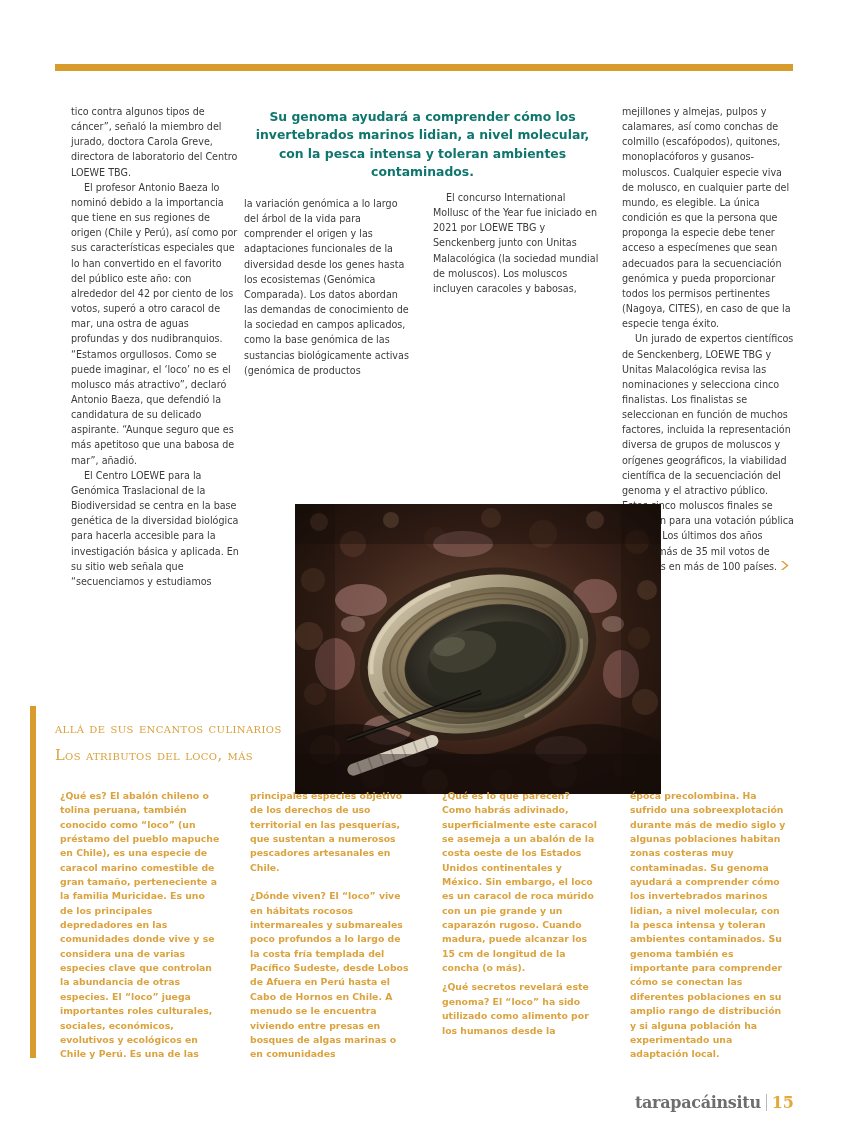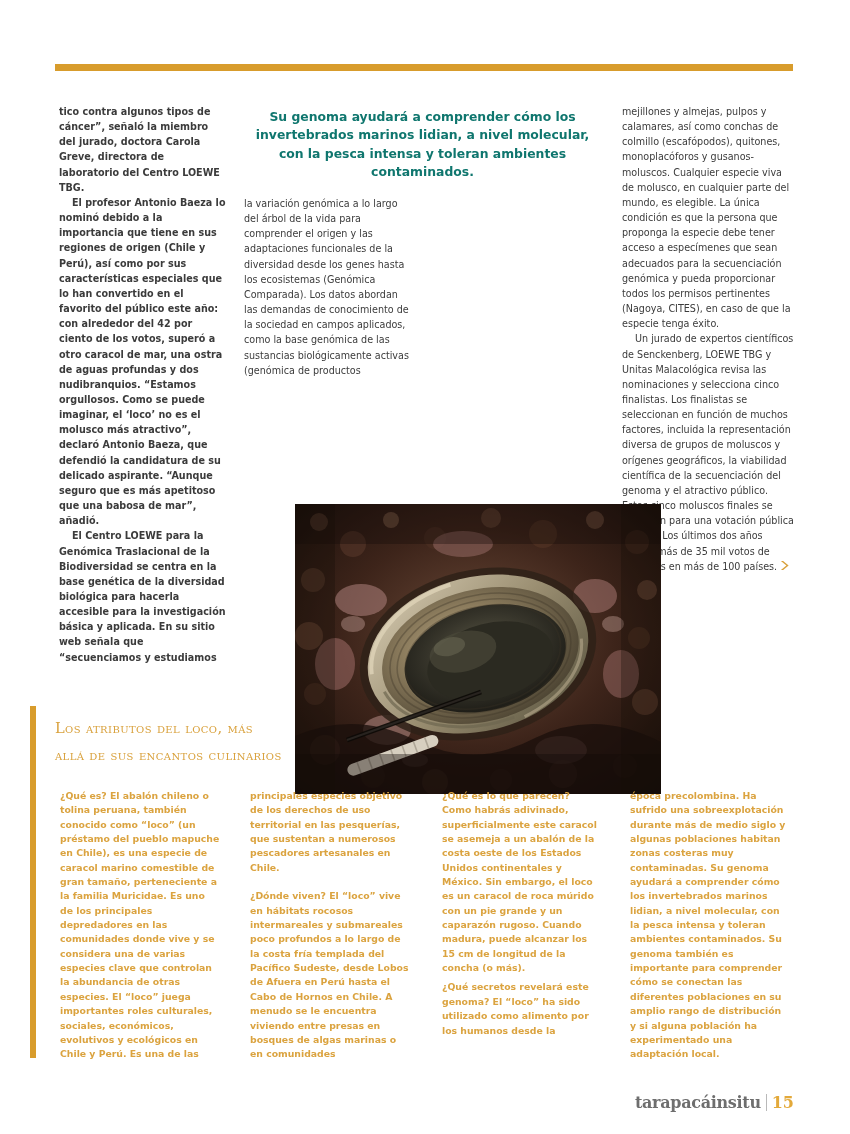--- a/index.html
+++ b/index.html
@@ -49,21 +49,21 @@
     color: #3b3b3b;
     text-align: left;
   }
   .col p {
     margin: 0;
   }
   .col p.indent {
     text-indent: 13px;
   }
 
-  .col-1 { left: 4px;   width: 168px; font-weight: bold; }
+  .col-1 { left: 16px;   width: 168px; }
   .col-2 { left: 189px; width: 168px; top: 92px; }
   .col-3 { left: 378px; width: 168px; top: 86px; }
   .col-4 { left: 567px; width: 172px; }
 
   
   .pullquote {
     position: absolute;
     left: 189px;
     top: 4px;
     width: 357px;
@@ -194,20 +194,21 @@
       <p>tico contra algunos tipos de cáncer”, señaló la miembro del jurado, doctora Carola Greve, directora de laboratorio del Centro LOEWE TBG.</p>
       <p class="indent">El profesor Antonio Baeza lo nominó debido a la importancia que tiene en sus regiones de origen (Chile y Perú), así como por sus características especiales que lo han convertido en el favorito del público este año: con alrededor del 42 por ciento de los votos, superó a otro caracol de mar, una ostra de aguas profundas y dos nudibranquios. “Estamos orgullosos. Como se puede imaginar, el ‘loco’ no es el molusco más atractivo”, declaró Antonio Baeza, que defendió la candidatura de su delicado aspirante. “Aunque seguro que es más apetitoso que una babosa de mar”, añadió.</p>
       <p class="indent">El Centro LOEWE para la Genómica Traslacional de la Biodiversidad se centra en la base genética de la diversidad biológica para hacerla accesible para la investigación básica y aplicada. En su sitio web señala que “secuenciamos y estudiamos</p>
     </div>
 
     <div class="col col-2">
       <p>la variación genómica a lo largo del árbol de la vida para comprender el origen y las adaptaciones funcionales de la diversidad desde los genes hasta los ecosistemas (Genómica Comparada). Los datos abordan las demandas de conocimiento de la sociedad en campos aplicados, como la base genómica de las sustancias biológicamente activas (genómica de productos</p>
     </div>
 
     <div class="col col-3">
+      <p class="indent">El concurso International Mollusc of the Year fue iniciado en 2021 por LOEWE TBG y Senckenberg junto con Unitas Malacológica (la sociedad mundial de moluscos). Los moluscos incluyen caracoles y babosas,</p>
     </div>
 
     <div class="col col-4">
       <p>mejillones y almejas, pulpos y calamares, así como conchas de colmillo (escafópodos), quitones, monoplacóforos y gusanos-moluscos. Cualquier especie viva de molusco, en cualquier parte del mundo, es elegible. La única condición es que la persona que proponga la especie debe tener acceso a especímenes que sean adecuados para la secuenciación genómica y pueda proporcionar todos los permisos pertinentes (Nagoya, CITES), en caso de que la especie tenga éxito.</p>
       <p class="indent"><span>Un jurado de expertos científicos de Senckenberg, LOEWE TBG y Unitas Malacológica revisa las nominaciones y selecciona cinco finalistas. Los finalistas se seleccionan en función de muchos factores, incluida la representación diversa de grupos de moluscos y orígenes geográficos, la viabilidad científica de la secuenciación del genoma y el atractivo público. Estos cinco moluscos finales se anuncian para una votación pública abierta. Los últimos dos años recibió más de 35 mil votos de personas en más de 100 países.</span><span class="endmark"><svg viewBox="0 0 12 12" width="11" height="11">
               <path d="M1 1 L7 6 L1 11 L3.4 11 L9.4 6 L3.4 1 Z" fill="#d9a13c"></path>
             </svg></span></p>
     </div>
 
     <div class="photo">
@@ -323,22 +324,22 @@
         <rect width="40" height="290" fill="#150c08" opacity="0.3"></rect>
         <rect x="326" width="40" height="290" fill="#150c08" opacity="0.3"></rect>
       </svg>
     </div>
   </div>
 
   <div class="lower">
     <div class="lower-bar"></div>
 
     <div class="lower-head">
+      <div>allá de sus encantos culinarios</div>
       <div>Los atributos del loco, más</div>
-      <div>allá de sus encantos culinarios</div>
     </div>
 
     <div class="lower-cols">
       <div class="lcol lcol-1">
         <p>¿Qué es? El abalón chileno o tolina peruana, también conocido como “loco” (un préstamo del pueblo mapuche en Chile), es una especie de caracol marino comestible de gran tamaño, perteneciente a la familia Muricidae. Es uno de los principales depredadores en las comunidades donde vive y se considera una de varias especies clave que controlan la abundancia de otras especies. El “loco” juega importantes roles culturales, sociales, económicos, evolutivos y ecológicos en Chile y Perú. Es una de las</p>
       </div>
       <div class="lcol lcol-2">
         <p>principales especies objetivo de los derechos de uso territorial en las pesquerías, que sustentan a numerosos pescadores artesanales en Chile.</p>
         <p class="gap">¿Dónde viven? El “loco” vive en hábitats rocosos intermareales y submareales poco profundos a lo largo de la costa fría templada del Pacífico Sudeste, desde Lobos de Afuera en Perú hasta el Cabo de Hornos en Chile. A menudo se le encuentra viviendo entre presas en bosques de algas marinas o en comunidades</p>
       </div>

